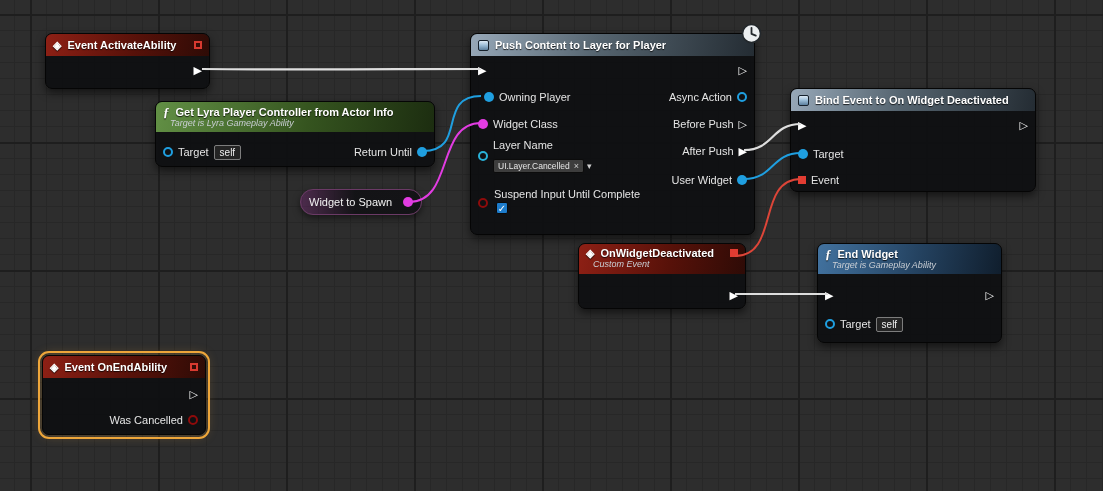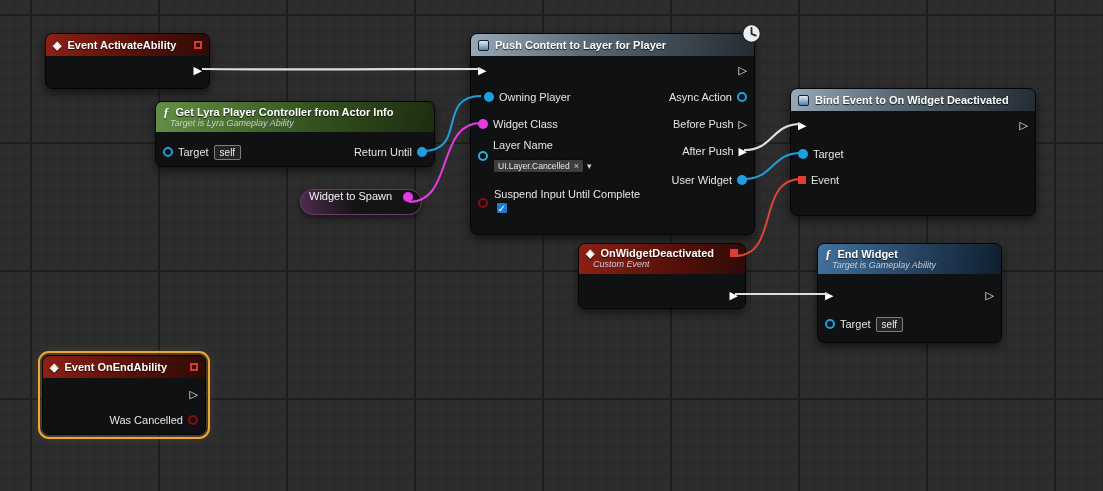--- a/index.html
+++ b/index.html
@@ -45,22 +45,22 @@
   .ibox{background:#242424;border:1px solid #7d7d7d;border-radius:2px;padding:0 5px;
     font-size:10px;height:15px;line-height:13px;color:#efefef}
   .combo{display:inline-flex;align-items:center;gap:4px;background:#3d3d3d;border:1px solid #0c0c0c;
     border-radius:2px;padding:0 4px;font-size:8.5px;height:14px;color:#e6e6e6}
   .combo .x{font-size:9px;color:#cfcfcf}
   .dd{font-size:9px;color:#cfcfcf;margin-left:3px}
   .cb{width:12px;height:12px;background:#1d7ccb;border:1px solid #0a0a0a;border-radius:2px;
     color:#fff;font-size:10px;line-height:11px;text-align:center;flex:none}
   .stack{display:flex;flex-direction:column;gap:8px}
   .stack .lbl{font-size:11px;line-height:12px}
-  .vget{position:absolute;display:flex;align-items:flex-end;justify-content:space-between;
-    padding:12px 8px;border-radius:13px;border:1px solid #6b3a66;
+  .vget{position:absolute;display:flex;align-items:center;justify-content:space-between;
+    padding:4px 8px;border-radius:13px;border:1px solid #6b3a66;
     background:linear-gradient(90deg,rgba(150,40,150,0.30) 0%,rgba(18,18,21,0.95) 45%);
     box-shadow:0 3px 7px rgba(0,0,0,.5);font-size:11px;color:#f2f2f2}
   .clock{position:absolute;top:-11px;right:-8px}
   .wires{position:absolute;left:0;top:0;width:1103px;height:491px;pointer-events:none;z-index:30}
   .sel{outline:2px solid #eea63a;outline-offset:2px;box-shadow:0 0 12px rgba(238,166,58,.35)}
 </style>
 </head>
 <body>
 
 <div class="canvas">
@@ -158,21 +158,21 @@
     <div class="pr" style="top:109px;right:7px">
       <span>After Push</span>
       <span class="exec">▶</span>
     </div>
     <div class="pr" style="top:138px;right:7px">
       <span>User Widget</span>
       <span class="pc f" style="--c:#1f9fe0"></span>
     </div>
   </div>
 
-  <div class="node" style="left:790px;top:88px;width:246px;height:128px">
+  <div class="node" style="left:790px;top:88px;width:246px;height:104px">
     <div class="hdr h-steel">
       <span class="box-ic"></span>
       <span>Bind Event to On Widget Deactivated</span>
     </div>
     <div class="pr" style="top:28px;left:7px">
       <span class="exec">▶</span>
     </div>
     <div class="pr" style="top:28px;right:7px">
       <span class="exec">▷</span>
     </div>

